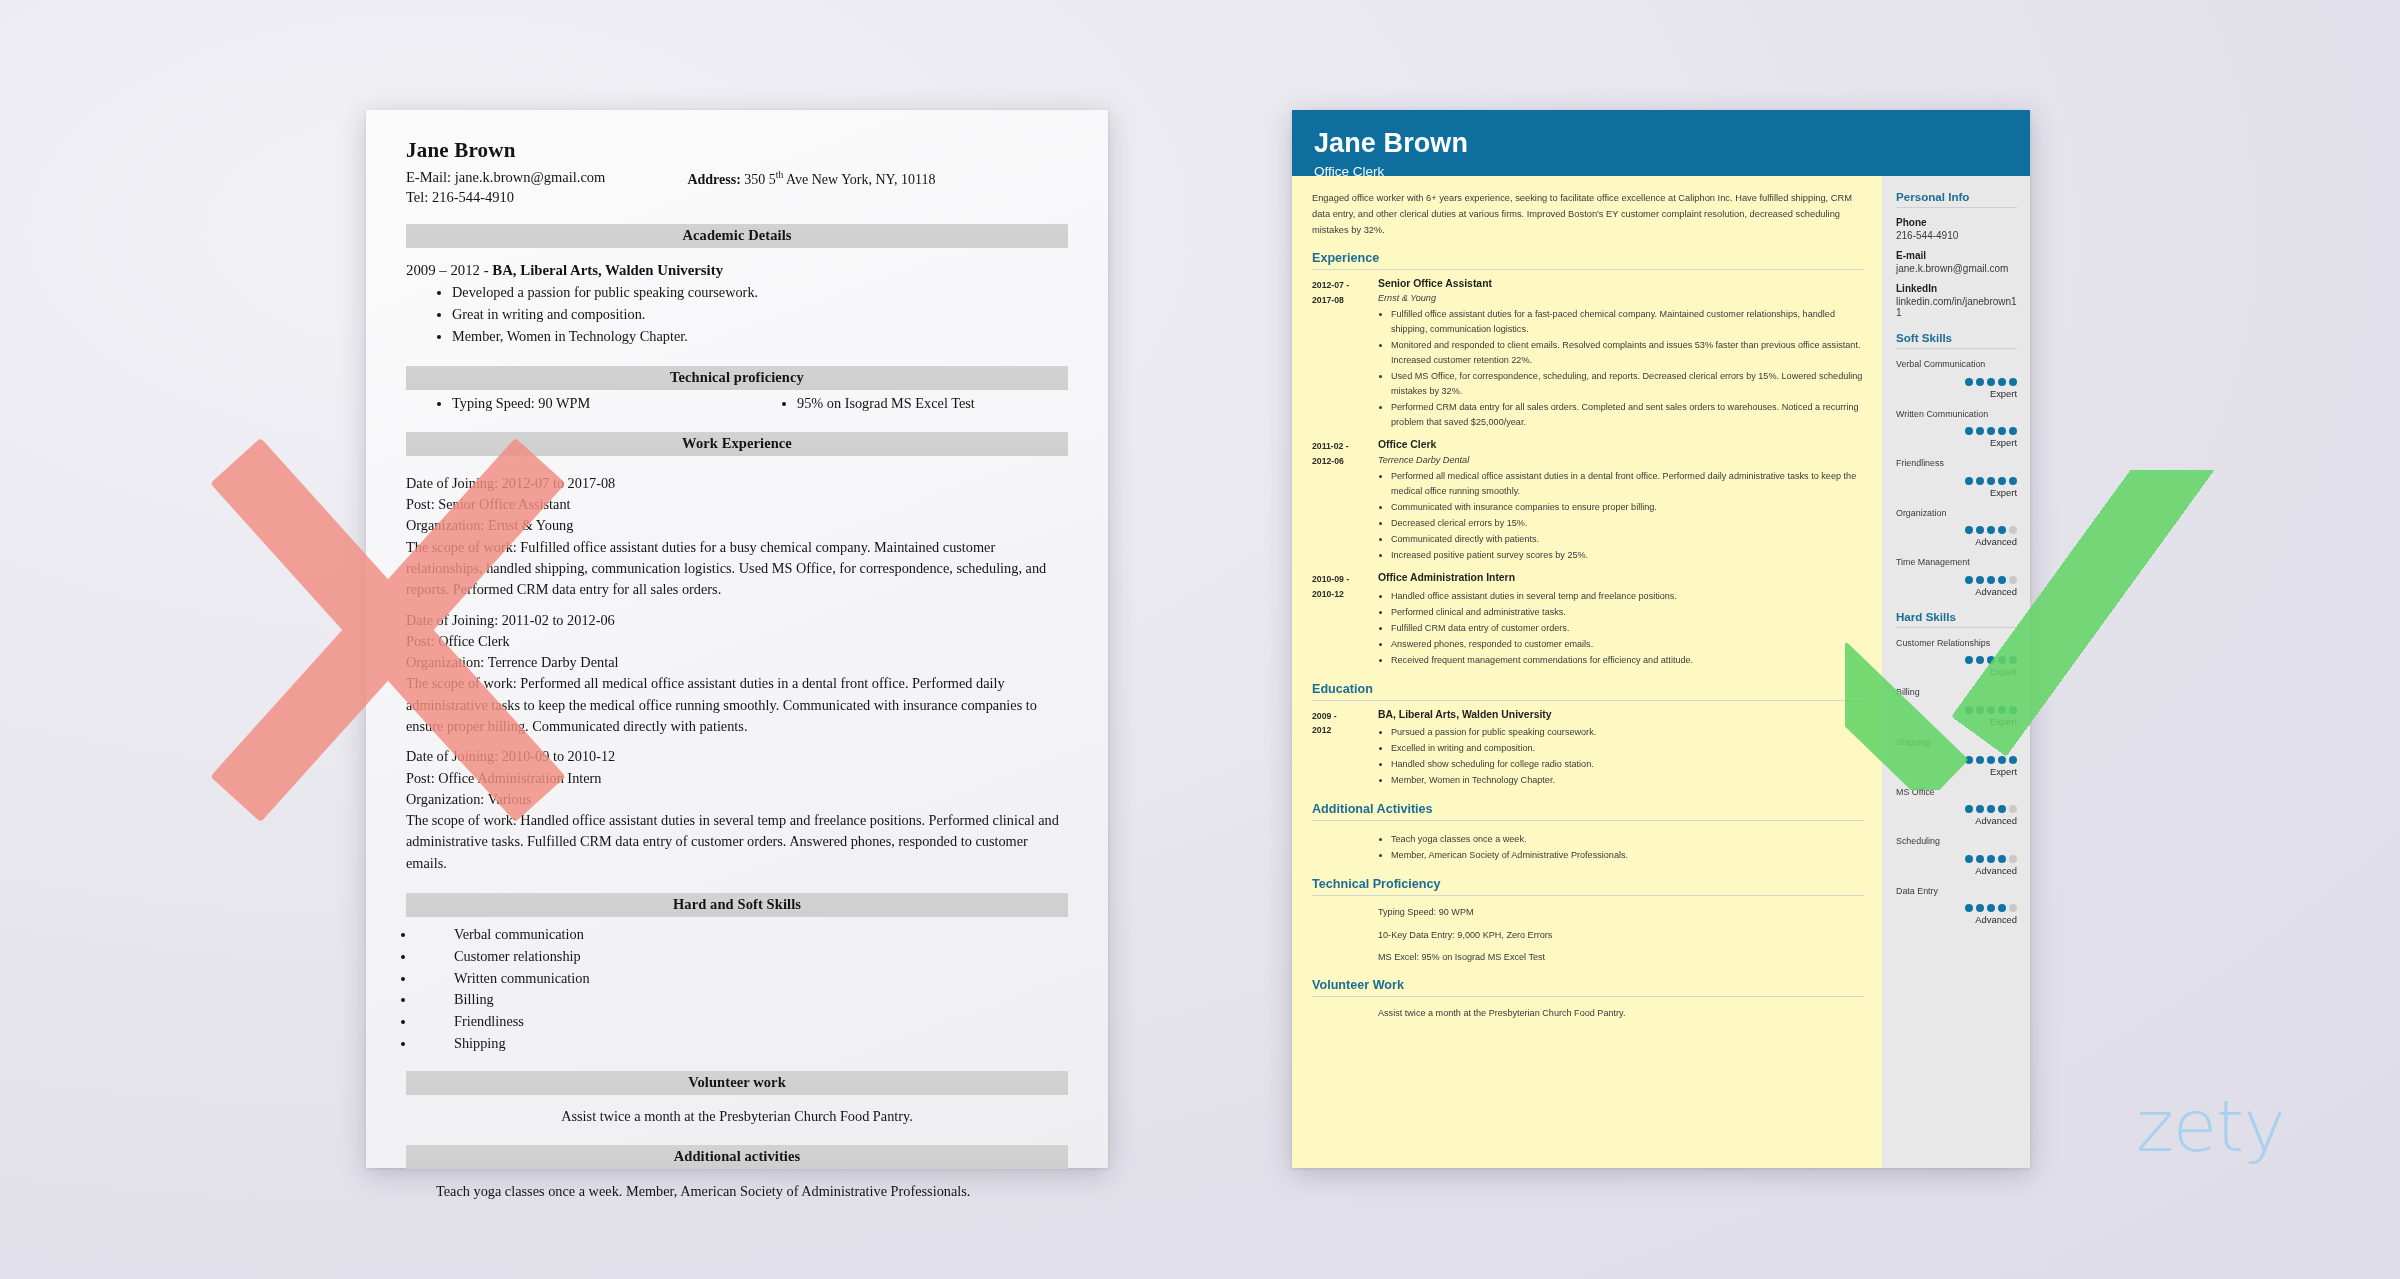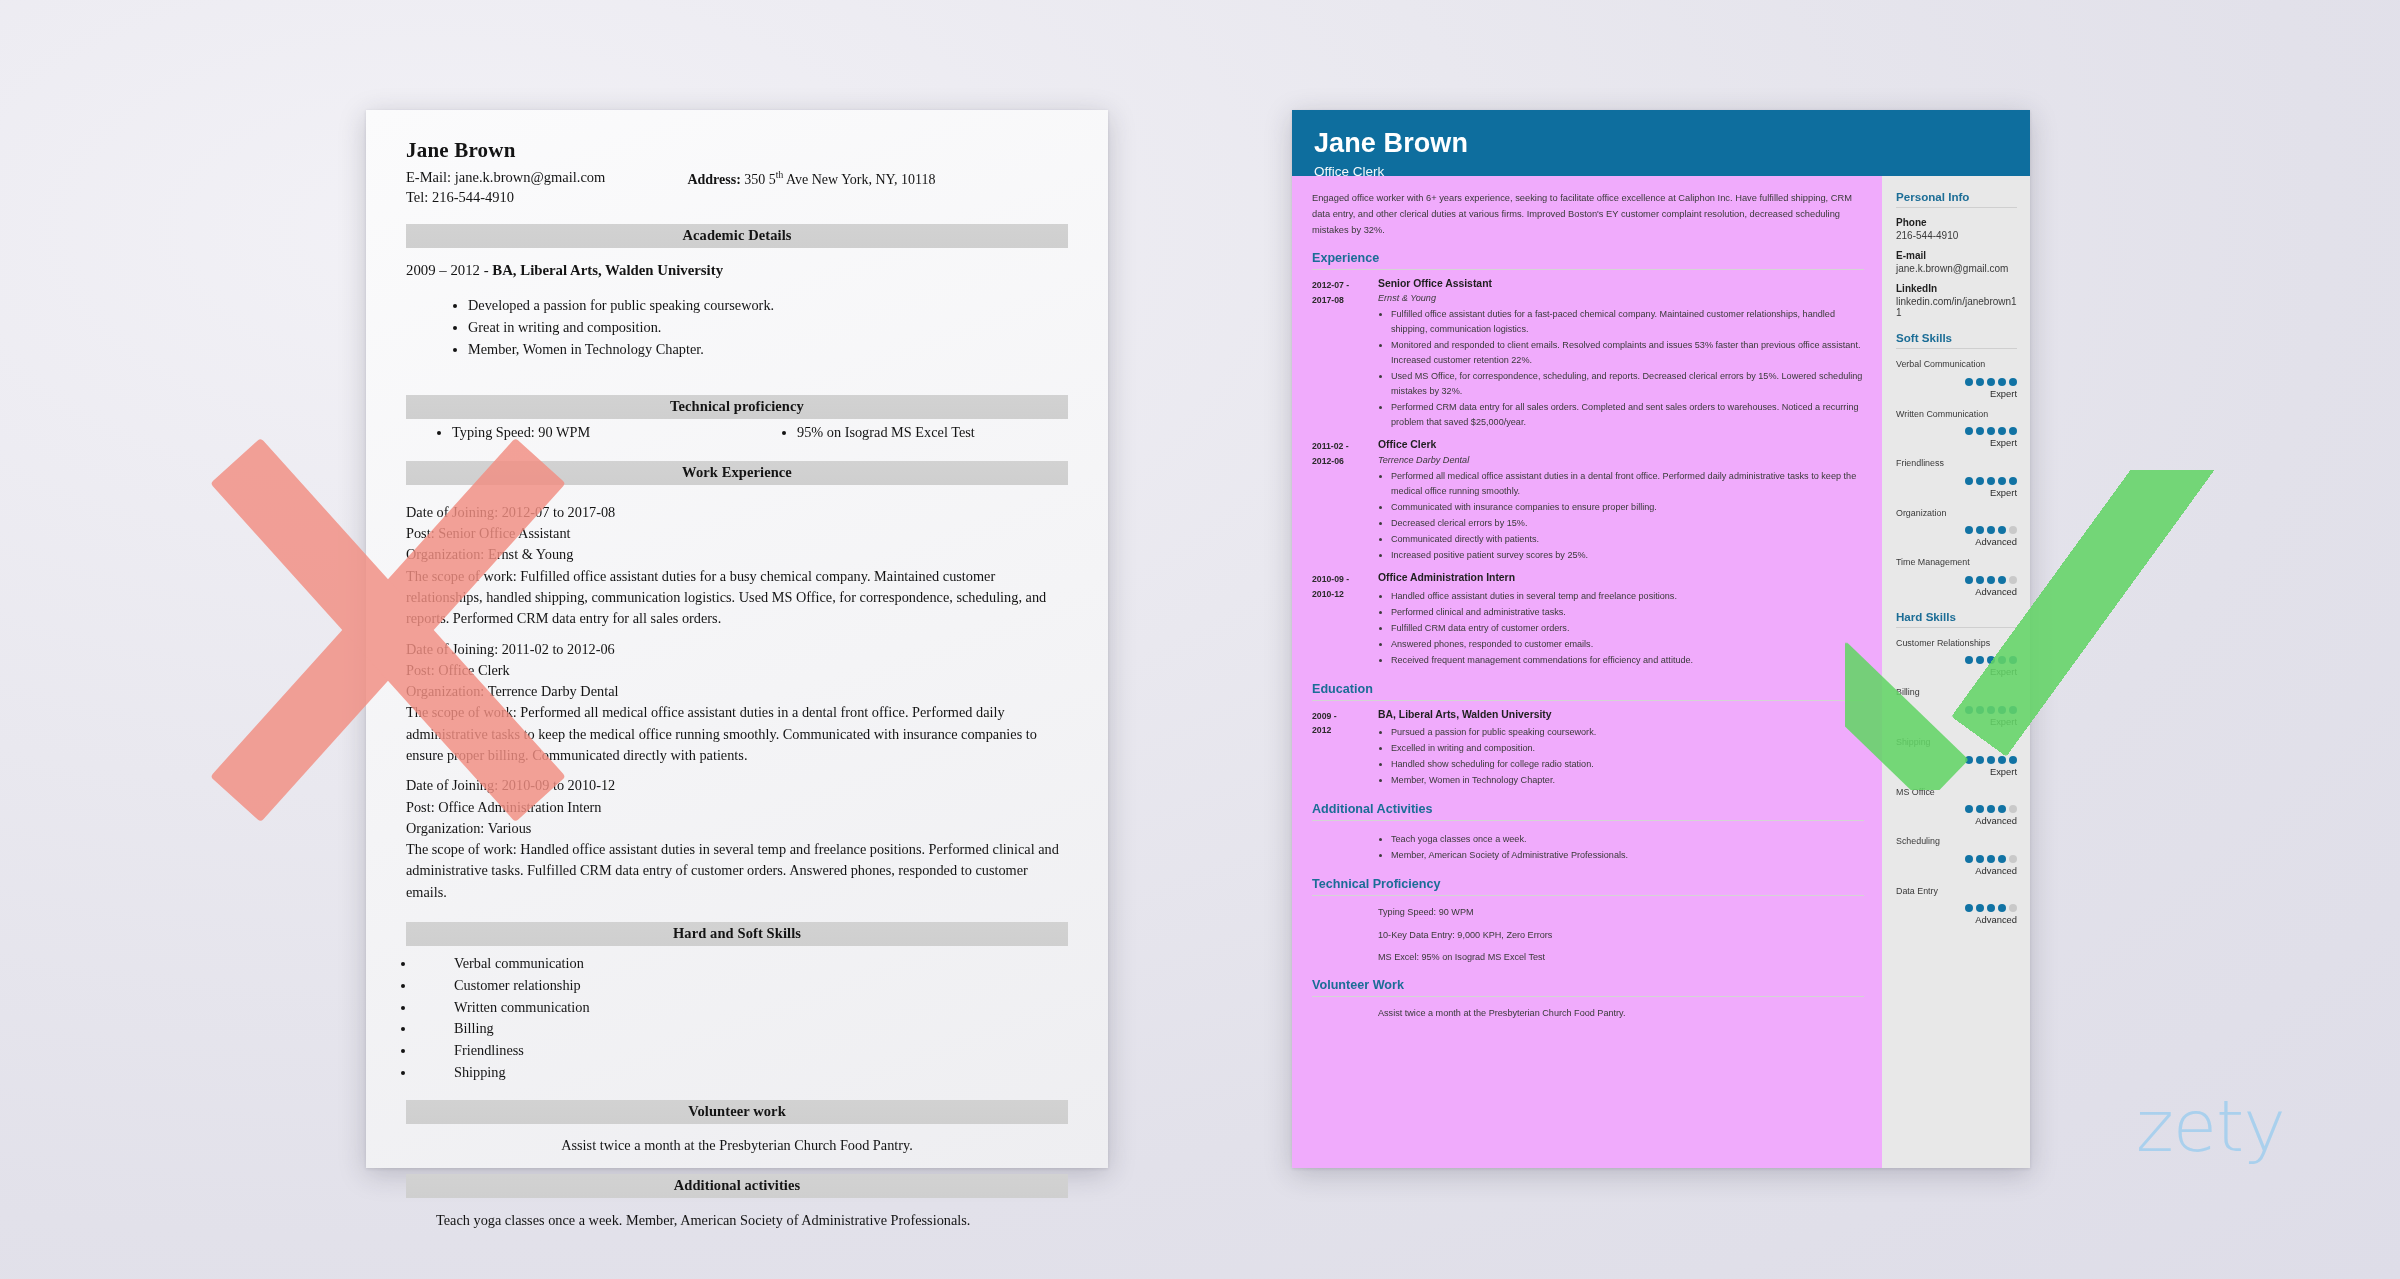--- a/index.html
+++ b/index.html
@@ -28,21 +28,21 @@
   .bad-contact-right{font-size:14px;line-height:1.35;margin-left:82px;padding-top:1px;}
   .bad-contact-right b{font-weight:bold;margin-top:9px;}
   .bad-contact-right sup{font-size:9.5px;vertical-align:super;}
   .sec-bar{
     margin:17px 0 0 0;background:linear-gradient(to bottom,#d2d2d2,#cfcfcf);
     text-align:center;font-weight:bold;font-size:14.5px;padding:3px 0 4px 0;letter-spacing:.1px;
   }
   .bad-block{padding:8px 0 2px 0;}
   .bad-edu-head{font-size:14.8px;margin:6px 0 3px 0;}
   .bad-edu-head b{font-weight:bold;}
-  ul.bad-ul{margin:16px;padding:0 0 0 46px;list-style:disc;}
+  ul.bad-ul{margin:0;padding:0 0 0 46px;list-style:disc;}
   ul.bad-ul li{font-size:14.3px;line-height:1.52;}
   .tech-row{display:flex;padding:3px 0 0 0;}
   .tech-row ul{margin:0;padding:0 0 0 46px;list-style:disc;flex:0 0 50%;box-sizing:border-box;}
   .tech-row ul li{font-size:14.3px;line-height:1.5;}
   .tech-row ul.second{padding-left:60px;}
   .job{margin:9px 0 0 0;font-size:14.3px;line-height:1.49;}
   .job b{font-weight:normal;}
   .job .lines{margin:0;}
   .skills-flat{list-style:disc;margin:7px 0 0 0;padding:0 0 0 10px;}
   .skills-flat li{font-size:14.3px;line-height:1.52;position:relative;}
@@ -55,21 +55,21 @@
     left:1292px;top:110px;width:738px;height:1058px;
     background:#f1f1f1;color:#2b2b2b;
     font-family:"Liberation Sans", sans-serif;
   }
   #good-resume .gr-header{
     background:#0e6e9e;color:#fff;padding:20px 22px 16px 22px;height:66px;box-sizing:border-box;
   }
   .gr-name{font-size:27px;font-weight:bold;line-height:1;margin:0 0 7px 0;letter-spacing:.1px;}
   .gr-role{font-size:13.5px;font-weight:normal;opacity:.96;}
   .gr-body{display:flex;align-items:stretch;height:992px;}
-  .gr-main{flex:1 1 auto;padding:13px 18px 0 20px;box-sizing:border-box;background:#f0abfc;}
+  .gr-main{flex:1 1 auto;padding:13px 18px 0 20px;box-sizing:border-box;background:#fef9c3;}
   .gr-side{flex:0 0 148px;background:#e8e8e8;padding:14px 13px 0 14px;box-sizing:border-box;}
 
   .gr-summary{font-size:9.3px;line-height:1.72;color:#3a3a3a;margin:2px 0 12px 0;}
   .gr-sec-title{
     color:#1b6d96;font-size:12.6px;font-weight:bold;margin:0 0 4px 0;
     padding-bottom:4px;border-bottom:1px solid #d4d4d4;
   }
   .gr-sec{margin:0 0 13px 0;}
   .entry{display:flex;margin:7px 0 0 0;}
   .entry .dates{flex:0 0 66px;font-size:8.7px;font-weight:bold;color:#2b2b2b;line-height:1.72;padding-top:1px;}

